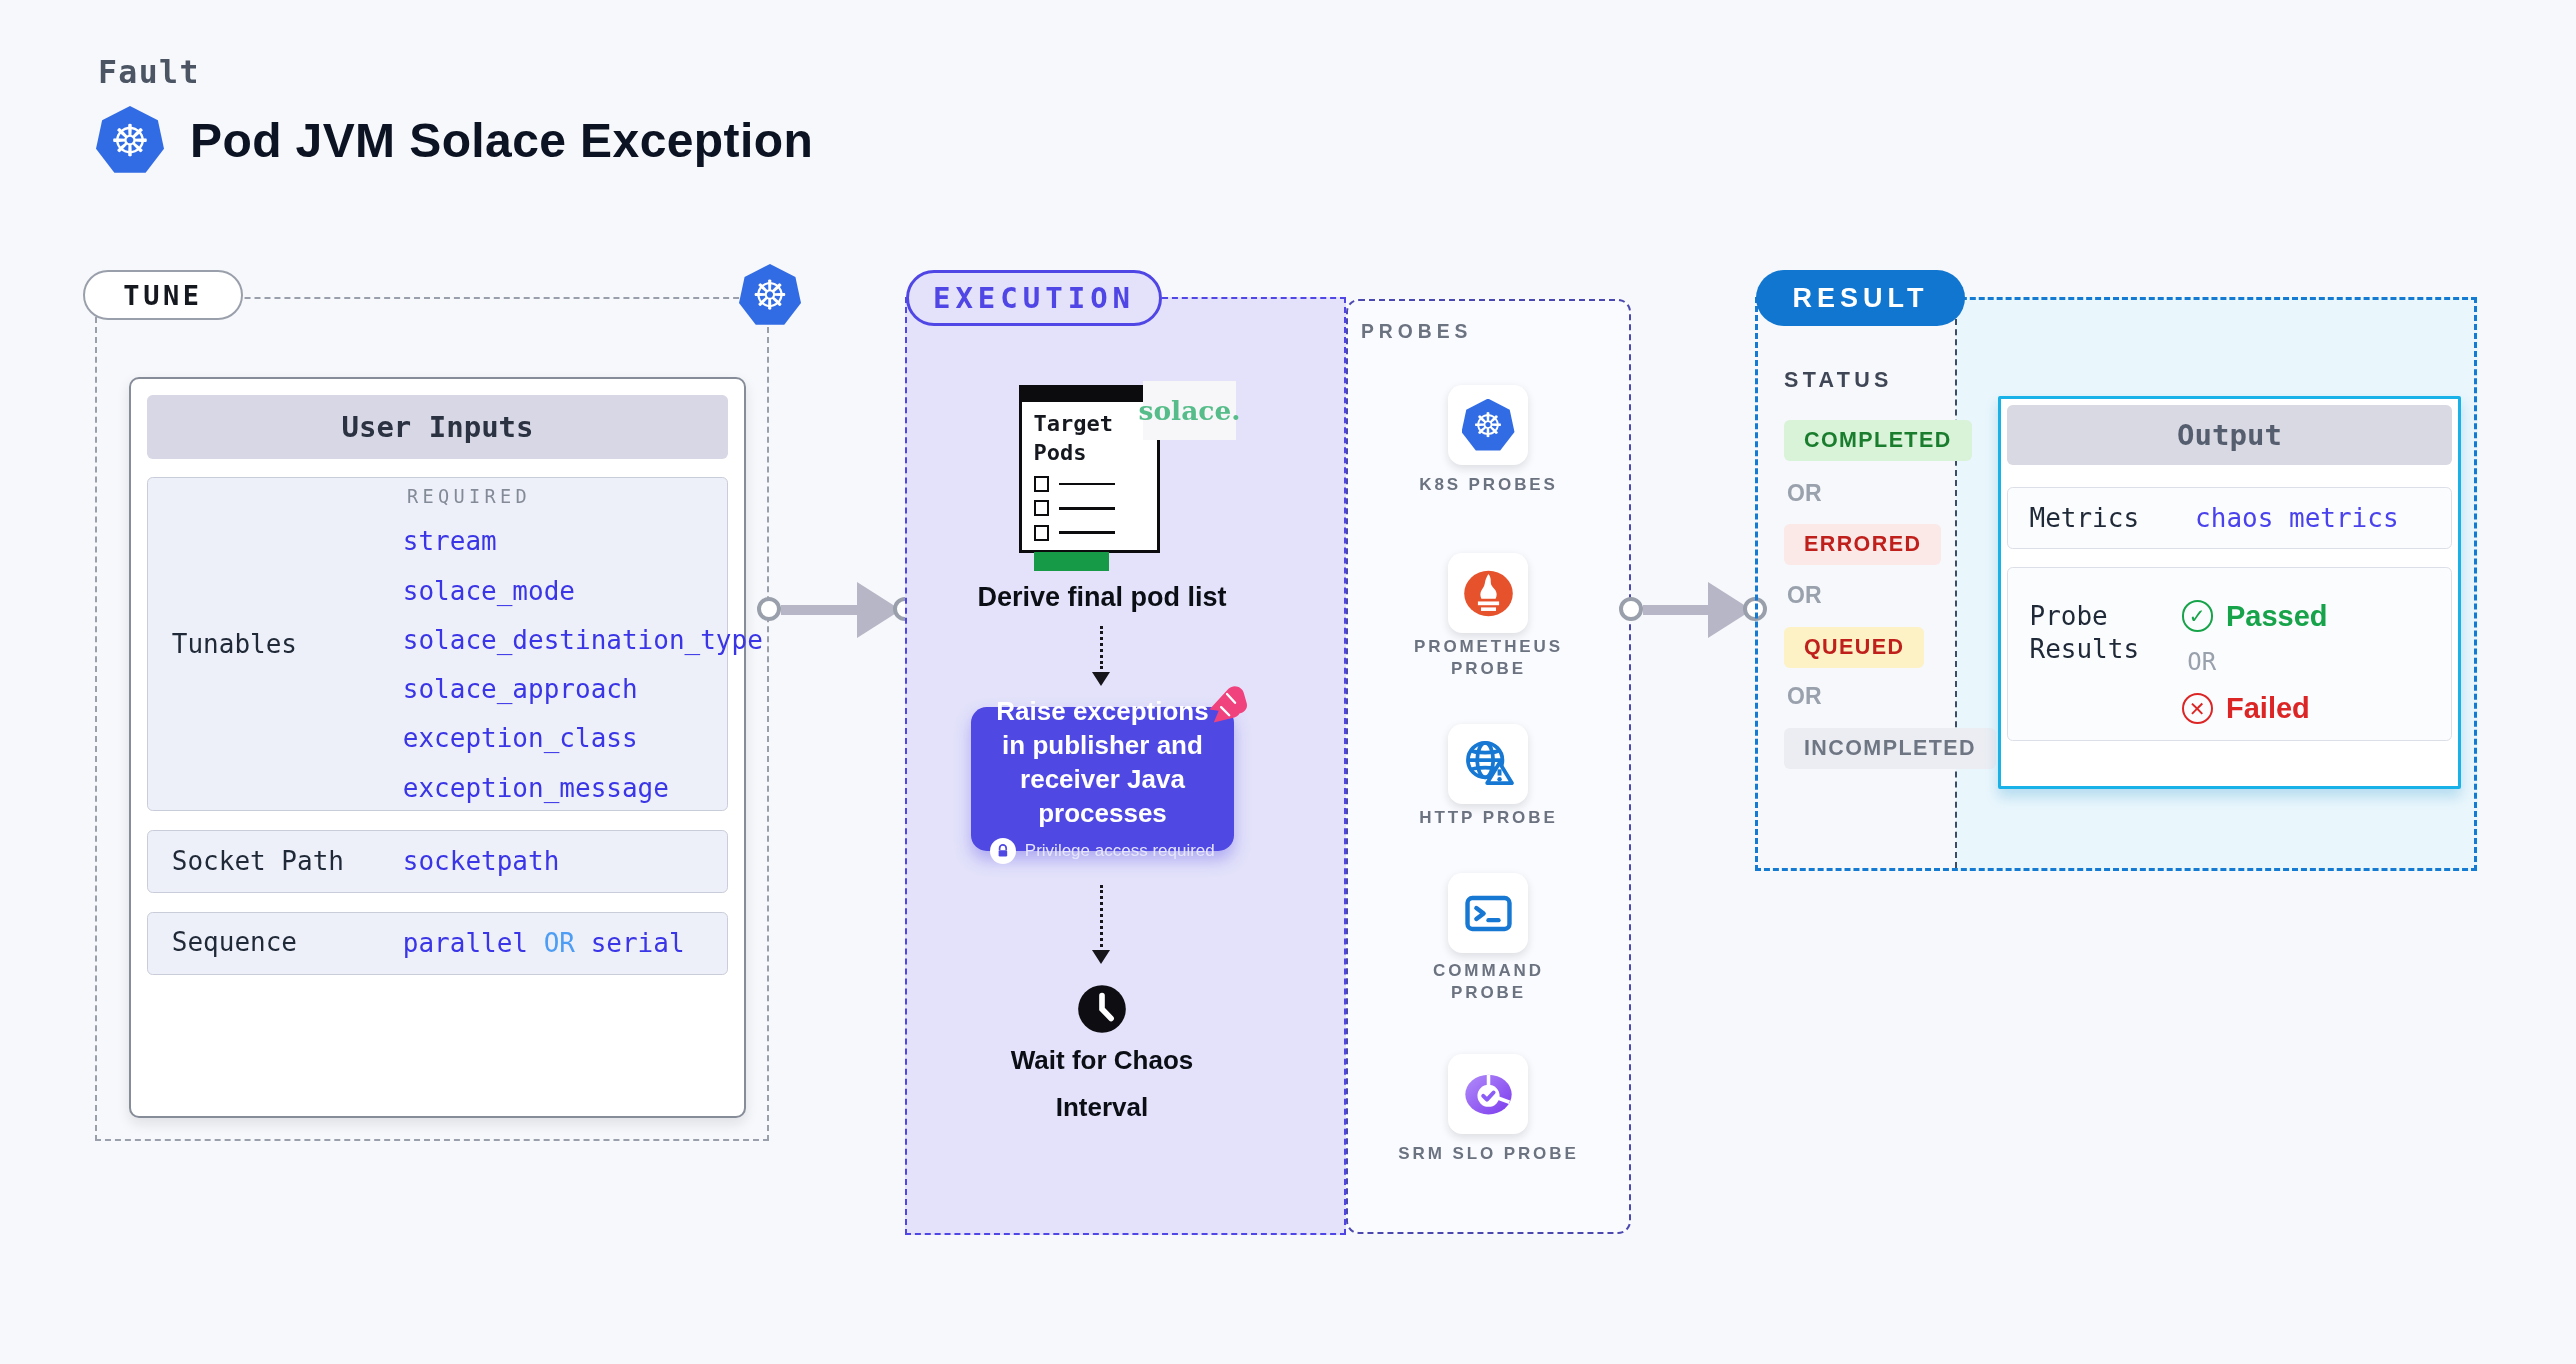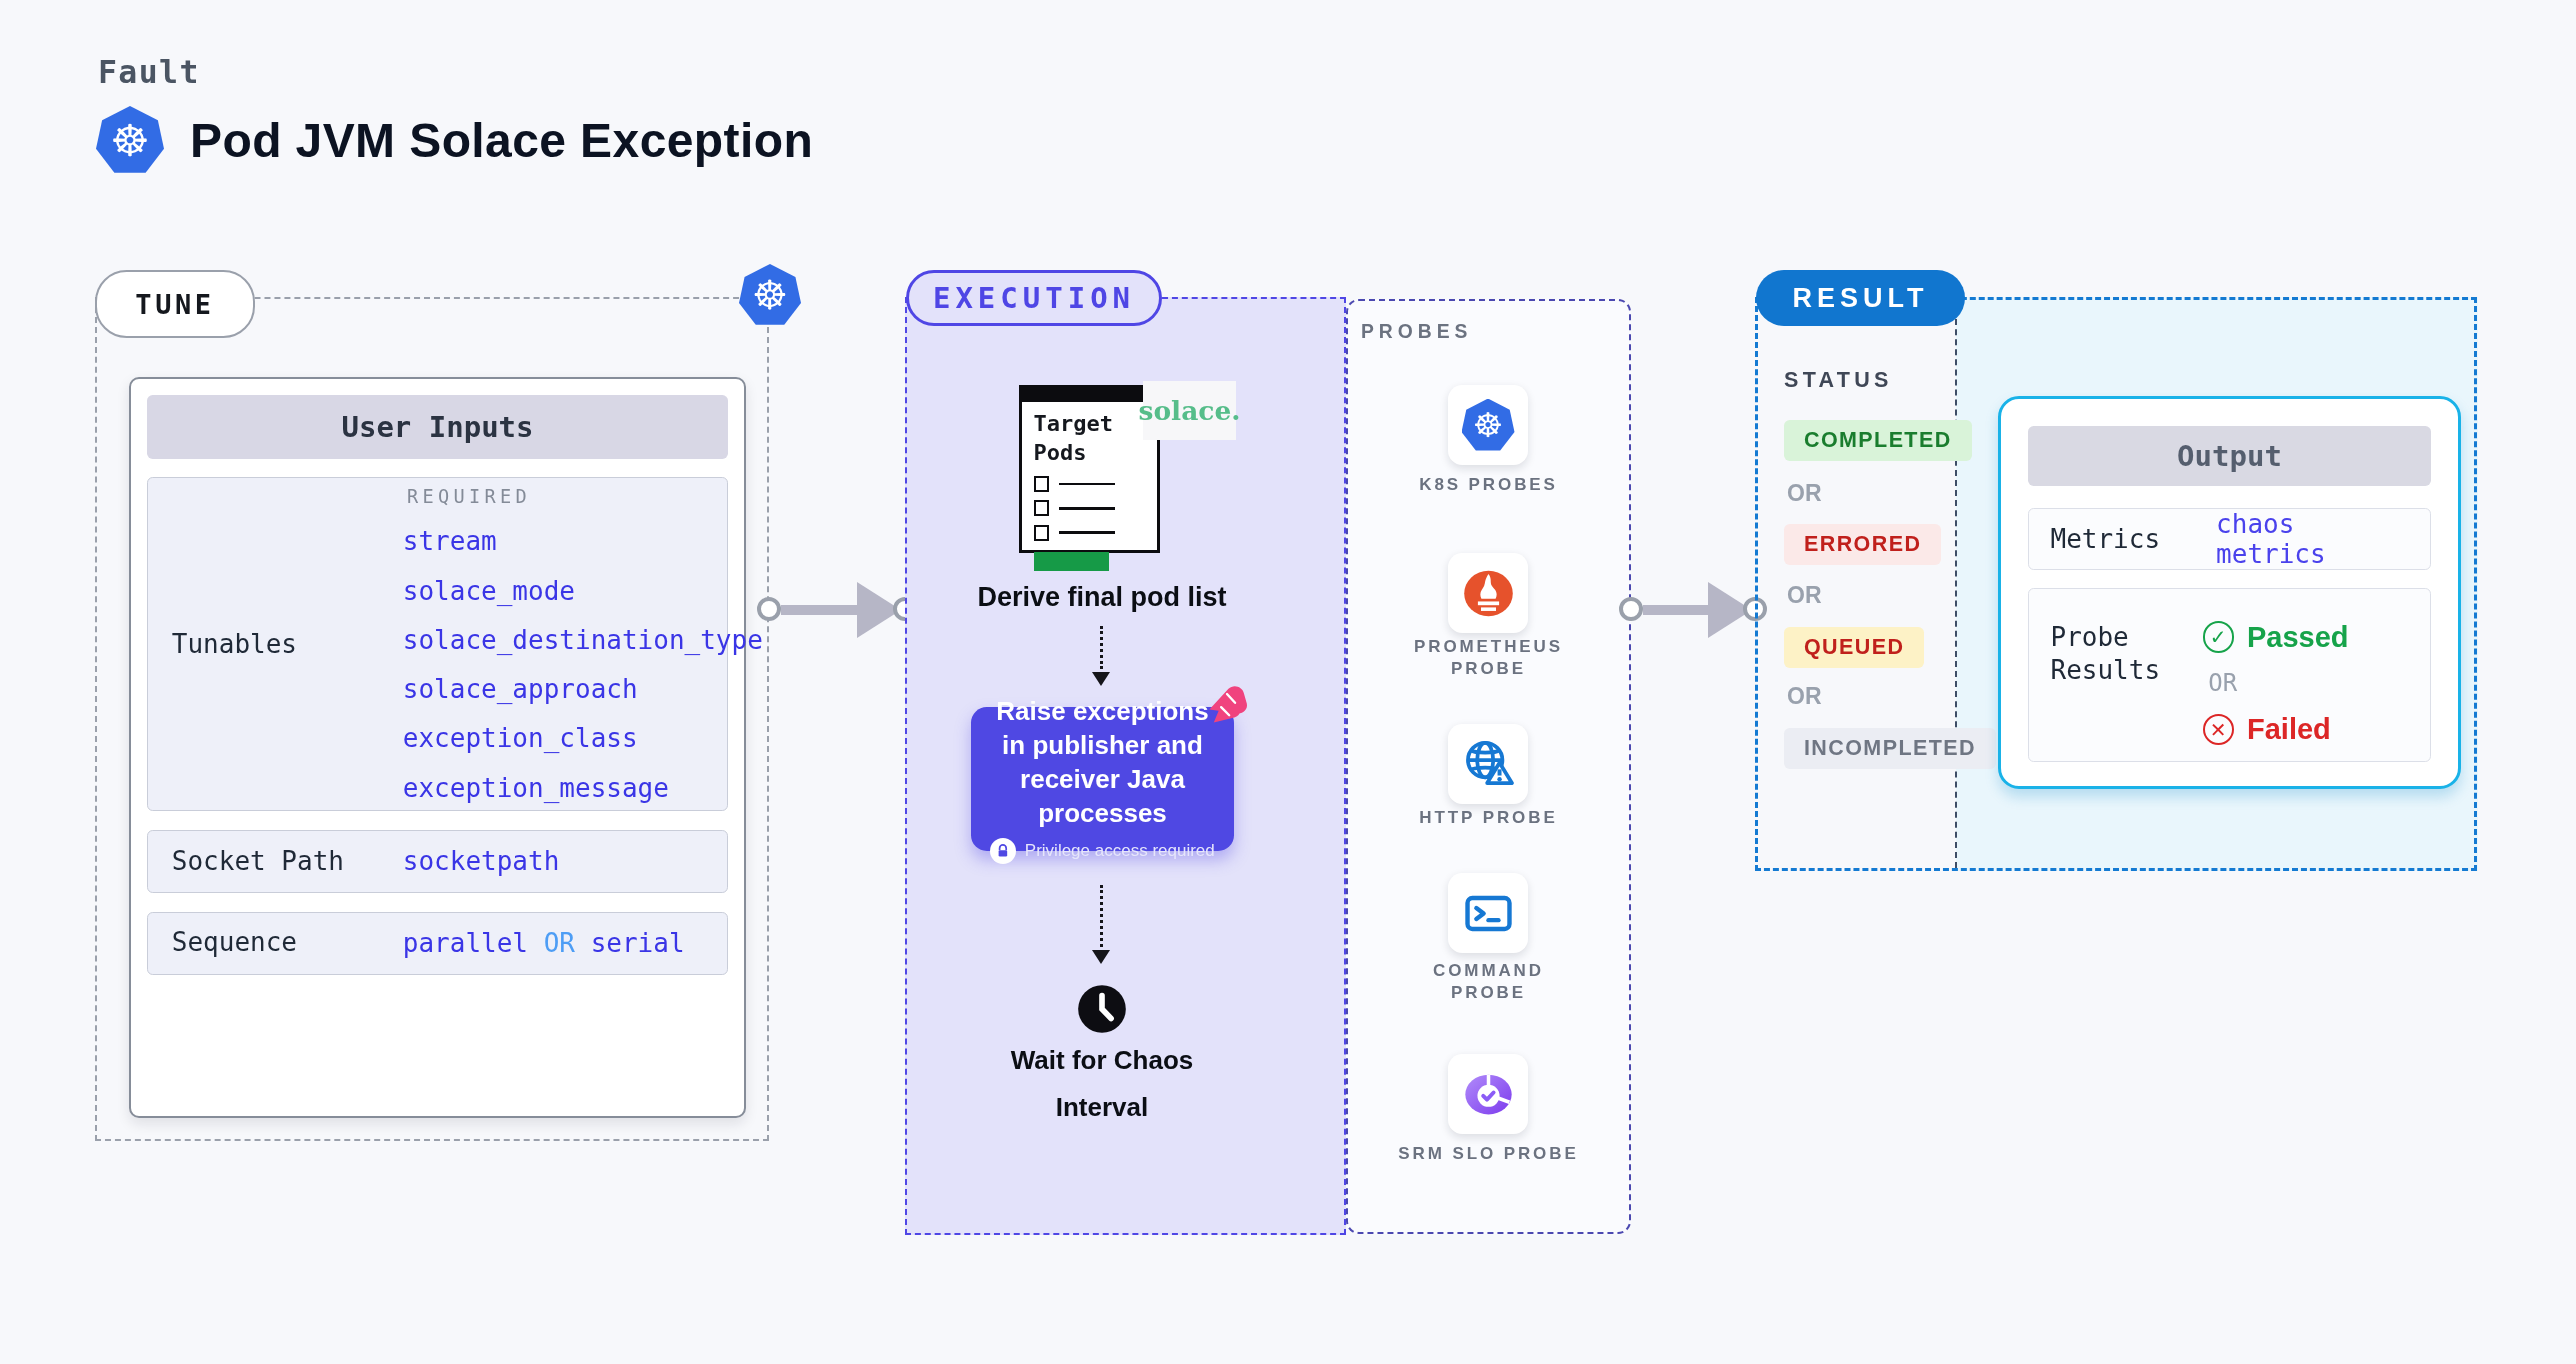--- a/index.html
+++ b/index.html
@@ -16,21 +16,21 @@
   .page-title { font-size:48px; font-weight:bold; color:#0c1322; letter-spacing:0.4px; }
 
   
   .k8s { position:relative; display:flex; align-items:center; justify-content:center;
          background:#326ce5; clip-path:polygon(50% 0%, 91% 21%, 100% 63%, 73% 98%, 27% 98%, 0% 63%, 9% 21%); }
   .k8s span { color:#fff; font-family:"DejaVu Sans",sans-serif; }
 
   
   .pill { display:flex; align-items:center; justify-content:center; border-radius:31.5px;
           font-weight:bold; letter-spacing:3.6px; }
-  .pill.tune   { left:95px; top:270px; width:160px; height:68px; background:#fff;
+  .pill.tune   { left:83px; top:270px; width:160px; height:50px; background:#fff;
                  border:2.9px solid #9aa0ab; color:#15181e; font-size:27px; }
   .pill.exec   { left:906px; top:270px; width:256px; height:56px; background:#e3e2fa;
                  border:3.6px solid #4f46e5; color:#4f46e5; font-size:29px; letter-spacing:5px; }
   .pill.result { left:1756px; top:270px; width:209px; height:56px; background:#1176cf;
                  color:#fff; font-size:27px; letter-spacing:5px; font-family:"Liberation Sans","DejaVu Sans",sans-serif; }
 
   
   .tune-frame   { left:95px; top:297px; width:674px; height:844px; border:2.9px dashed #9aa0ab; }
   .exec-frame   { left:905px; top:297px; width:441px; height:938px; background:#e3e2fa; border:2.9px dashed #4f46e5; }
   .probes-frame { left:1346px; top:299px; width:285px; height:935px; background:#fafbfe;
@@ -111,21 +111,21 @@
   .badge { left:1784px; height:41px; display:inline-flex; align-items:center; padding:12px 20px;
            border-radius:5.7px; font-weight:bold; font-size:21.5px; letter-spacing:1.4px; }
   .badge.completed   { top:420px;  background:#d9f3d9; color:#1a7d2e; }
   .badge.errored     { top:524px;  background:#fbe9e8; color:#c0201c; }
   .badge.queued      { top:627px;  background:#fdf2c6; color:#c0201c; }
   .badge.incompleted { top:728px; background:#ebedf3; color:#6f7683; }
   .status-or { left:1787px; font-size:23px; color:#99a1ad; font-weight:600; }
 
   
   .out-card { left:1998px; top:396px; width:463px; height:393px; background:#fff; border:3.6px solid #19b2e8;
-              border-radius:21px; box-shadow:0 7.2px 13px rgba(2,132,199,.22); padding:27px; }
+              border-radius:2px; box-shadow:0 7.2px 13px rgba(2,132,199,.22); padding:6px; }
   .out-header { height:60px; background:#d9d9e3; border-radius:5.7px; display:flex; align-items:center;
                 justify-content:center; font-size:29px; font-weight:bold; color:#555e6e; }
   .out-row { background:#fbfcfe; border:1.4px solid #dcdfe8; border-radius:5.7px; display:flex; padding:0 21.5px; }
   .out-metrics { margin-top:21.5px; height:62px; align-items:center; }
   .out-label { font-size:26px; color:#1f2937; }
   .metrics-val { font-size:26px; color:#4a42ec; margin-left:56px; }
   .out-probe { margin-top:18.6px; height:174px; align-items:flex-start; padding-top:31.5px; }
   .pr-label { width:152px; font-size:26px; line-height:33px; color:#1f2937; }
   .pr-col { display:flex; flex-direction:column; gap:15.8px; }
   .pr-line { display:flex; align-items:center; gap:13px; }

